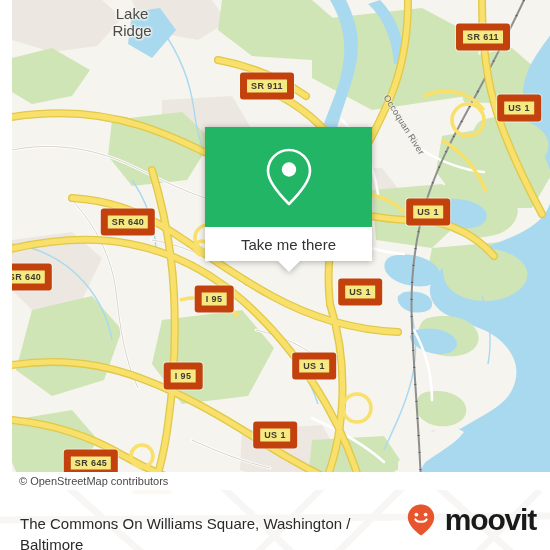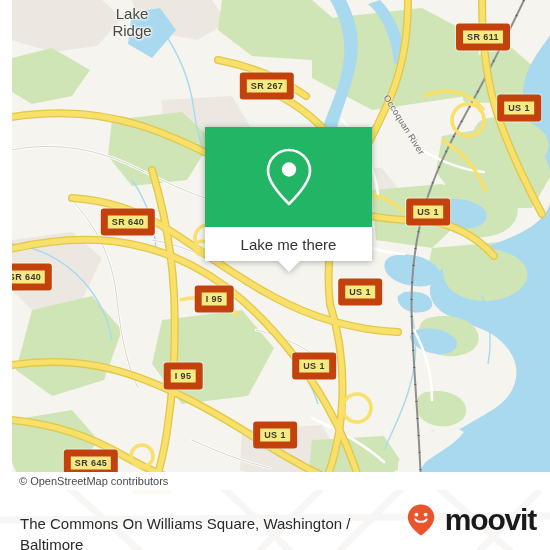--- a/index.html
+++ b/index.html
@@ -317,42 +317,42 @@
           <path d="M430,140 C450,152 466,170 474,192"></path>
         </g>
       </g>
     </svg>
 
     <div class="placelabel" style="left:120px; top:22px;">Lake
 Ridge</div>
 
     <div class="riverlabel" style="left:378px; top:93px; transform: rotate(58deg);">Occoquan River</div>
 
-    <div class="shield" style="left:255px; top:86px;">SR 267</div>
+    <div class="shield" style="left:255px; top:86px;">SR 911</div>
     <div class="shield" style="left:471px; top:37px;">SR 611</div>
     <div class="shield" style="left:507px; top:108px;">US 1</div>
     <div class="shield" style="left:116px; top:222px;">SR 640</div>
     <div class="shield" style="left:13px; top:277px;">SR 640</div>
     <div class="shield" style="left:416px; top:212px;">US 1</div>
     <div class="shield" style="left:202px; top:299px;">I 95</div>
     <div class="shield" style="left:348px; top:292px;">US 1</div>
     <div class="shield" style="left:171px; top:376px;">I 95</div>
     <div class="shield" style="left:302px; top:366px;">US 1</div>
     <div class="shield" style="left:263px; top:435px;">US 1</div>
     <div class="shield" style="left:79px; top:463px;">SR 645</div>
 
     <div id="popup">
       <div id="popup-image">
         <svg width="56" height="62" viewBox="0 0 56 62">
           <path d="M28 4 C16.4 4 7 13.4 7 25 C7 35 18 48 28 58 C38 48 49 35 49 25 C49 13.4 39.6 4 28 4 Z" fill="none" stroke="#ffffff" stroke-width="2.6" stroke-linejoin="round"></path>
           <circle cx="28" cy="23.5" r="7.2" fill="#ffffff"></circle>
         </svg>
       </div>
       <div id="popup-footer">
-        <span id="popup-label">Lake me there</span>
+        <span id="popup-label">Take me there</span>
       </div>
       <div id="popup-tail"></div>
     </div>
 
     <div id="attribution">
       <span>© OpenStreetMap contributors</span>
     </div>
   </div>
 
   <div id="bottombar">

